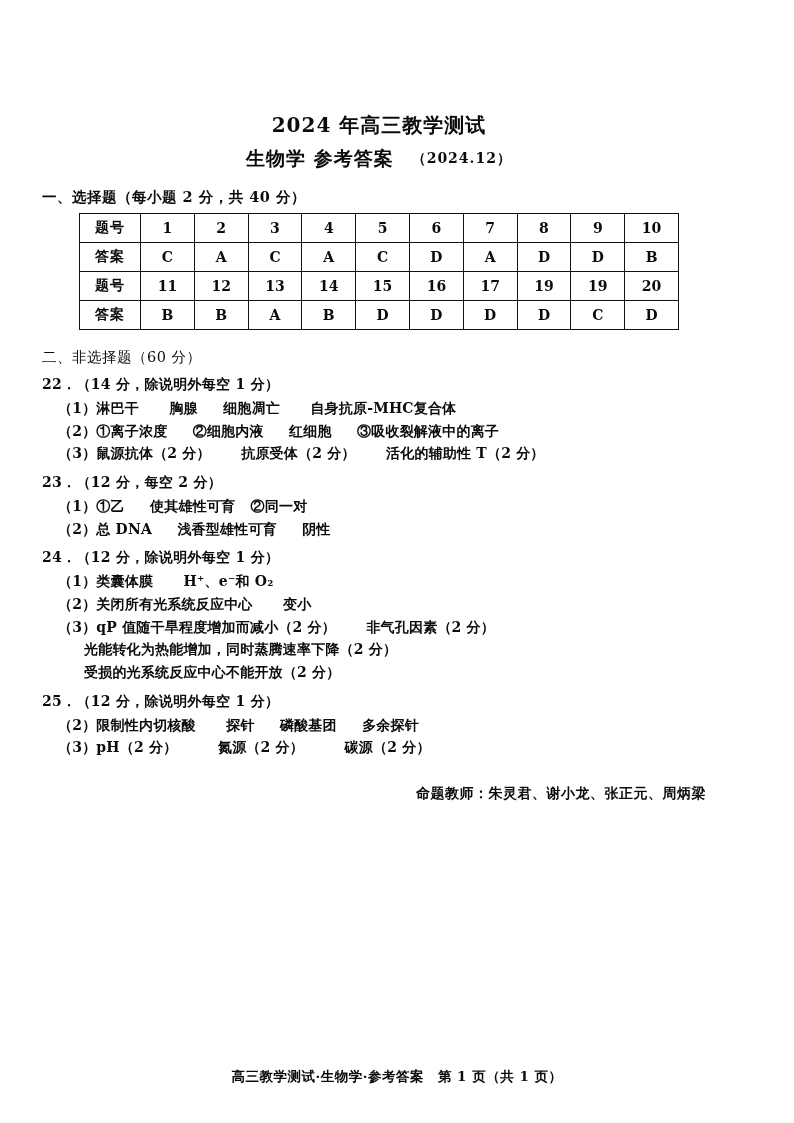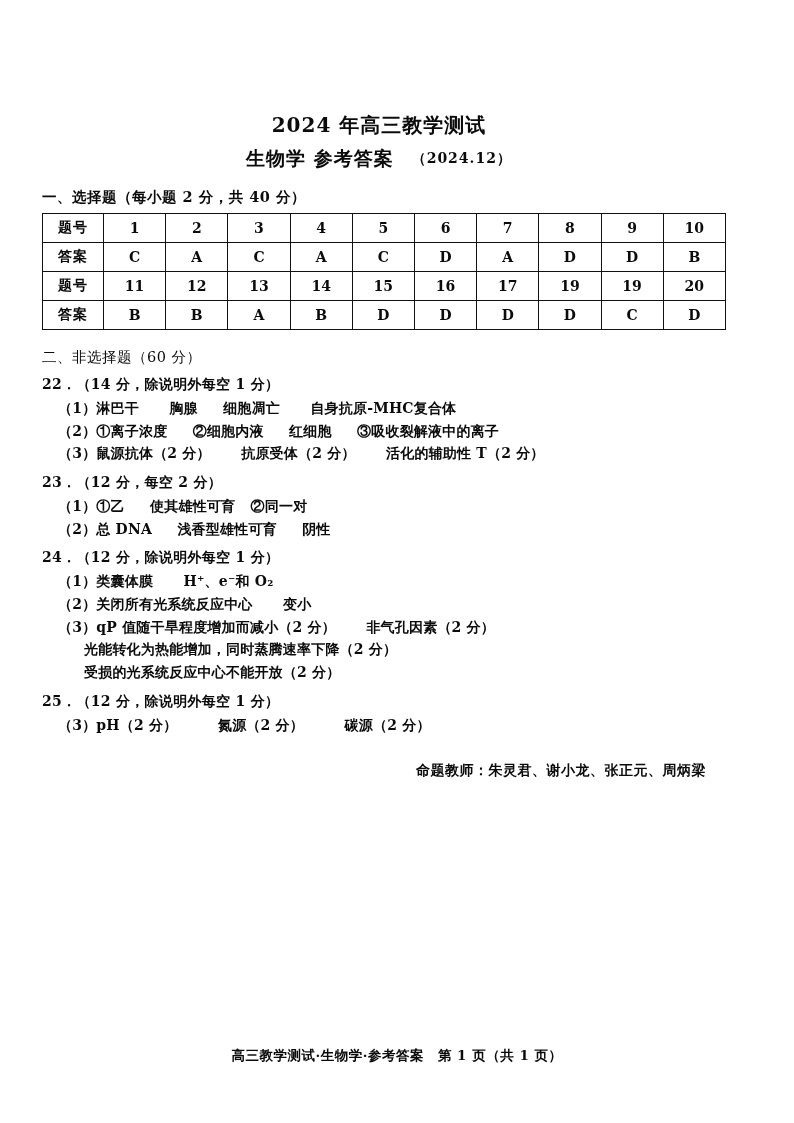--- a/index.html
+++ b/index.html
@@ -47,21 +47,21 @@
   .section-head {
     font-size: 14.5px;
     font-weight: bold;
     margin-top: 16px;
     margin-bottom: 6px;
     letter-spacing: 0.5px;
   }
   table.answers {
     border-collapse: collapse;
     margin: 4px auto 0 auto;
-    width: 684px;
+    width: 600px;
     table-layout: fixed;
   }
   table.answers td {
     border: 1px solid #111;
     height: 26px;
     text-align: center;
     font-size: 14px;
     font-weight: bold;
     font-family: "DejaVu Serif", "Liberation Serif", serif;
   }
@@ -103,21 +103,21 @@
     font-weight: bold;
     text-align: right;
     margin-top: 26px;
     padding-right: 10px;
     letter-spacing: 0.5px;
   }
   .footer {
     position: absolute;
     left: 0;
     right: 0;
-    bottom: 58px;
+    bottom: 37px;
     text-align: center;
     font-size: 13.5px;
     font-weight: bold;
     letter-spacing: 0.5px;
   }
   .footer .pageno {
     margin-left: 14px;
   }
 </style>
 </head>
@@ -211,20 +211,21 @@
     <div class="q-head">24．（12 分，除说明外每空 1 分）</div>
     <div class="q-line">（1）类囊体膜      H⁺、e⁻和 O₂</div>
     <div class="q-line">（2）关闭所有光系统反应中心      变小</div>
     <div class="q-line">（3）qP 值随干旱程度增加而减小（2 分）      非气孔因素（2 分）</div>
     <div class="q-line indent3">光能转化为热能增加，同时蒸腾速率下降（2 分）</div>
     <div class="q-line indent3">受损的光系统反应中心不能开放（2 分）</div>
   </div>
 
   <div class="q-block">
     <div class="q-head">25．（12 分，除说明外每空 1 分）</div>
+    <div class="q-line">（2）限制性内切核酸      探针     磷酸基团     多余探针</div>
     <div class="q-line">（3）pH（2 分）        氮源（2 分）        碳源（2 分）</div>
   </div>
 
   <div class="teacher-line">命题教师：朱灵君、谢小龙、张正元、周炳梁</div>
 
   <div class="footer">
     <span>高三教学测试·生物学·参考答案</span><span class="pageno">第 1 页（共 1 页）</span>
   </div>
 
 </div>

